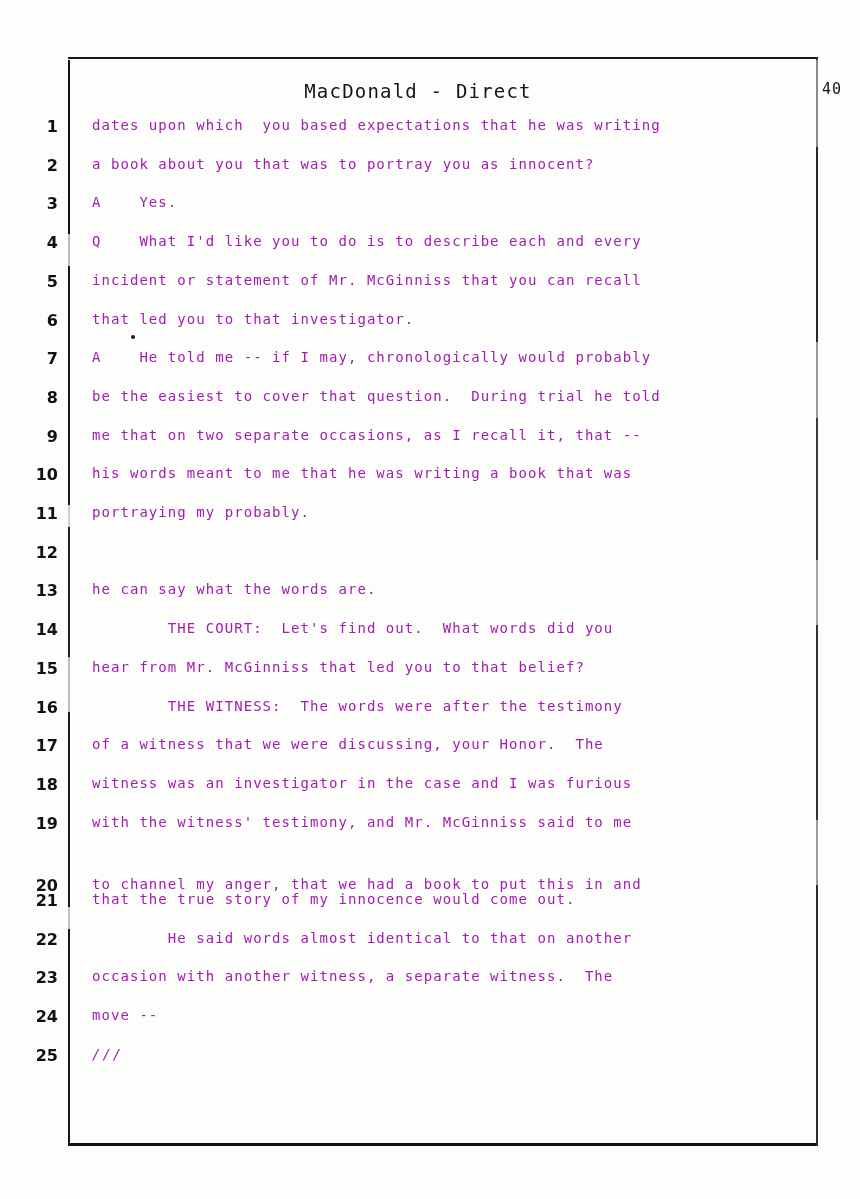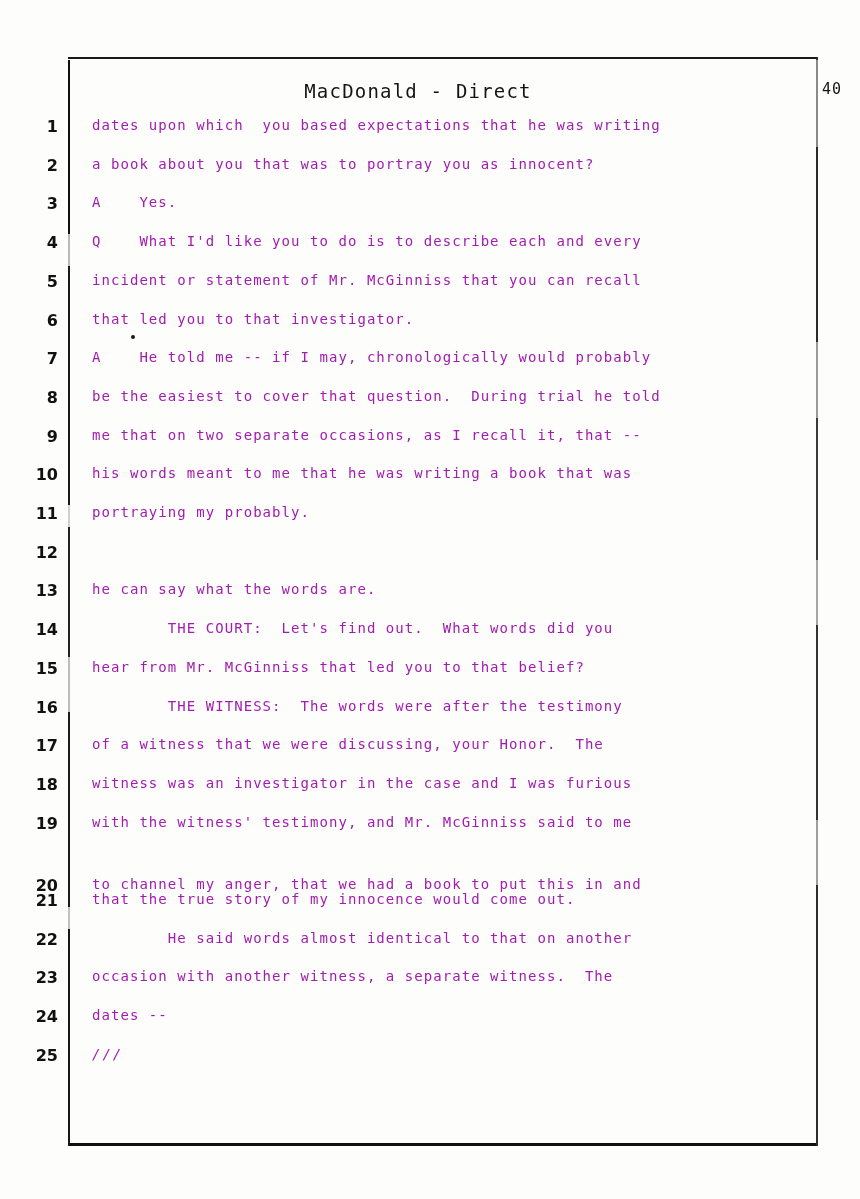--- a/index.html
+++ b/index.html
@@ -243,21 +243,21 @@
       <div class="tline" style="top: 929.7px;">
         <div class="lnum">22</div>
         <div class="ltext">        He said words almost identical to that on another</div>
       </div>
       <div class="tline" style="top: 968.4px;">
         <div class="lnum">23</div>
         <div class="ltext">occasion with another witness, a separate witness.  The</div>
       </div>
       <div class="tline" style="top: 1007.1px;">
         <div class="lnum">24</div>
-        <div class="ltext">dates --</div>
+        <div class="ltext">move --</div>
       </div>
       <div class="tline" style="top: 1045.8px;">
         <div class="lnum">25</div>
         <div class="ltext slash">///</div>
       </div>
     </div>
 
 </div>
 
 </body></html>

